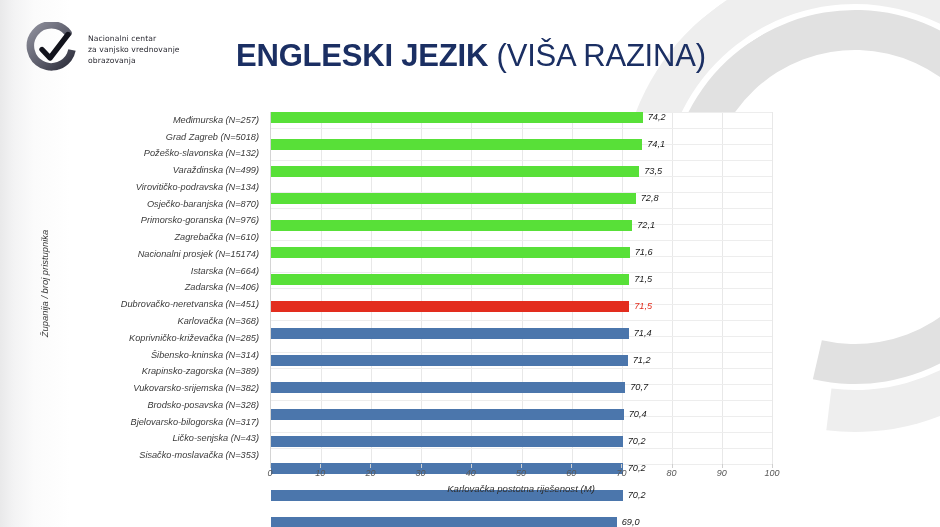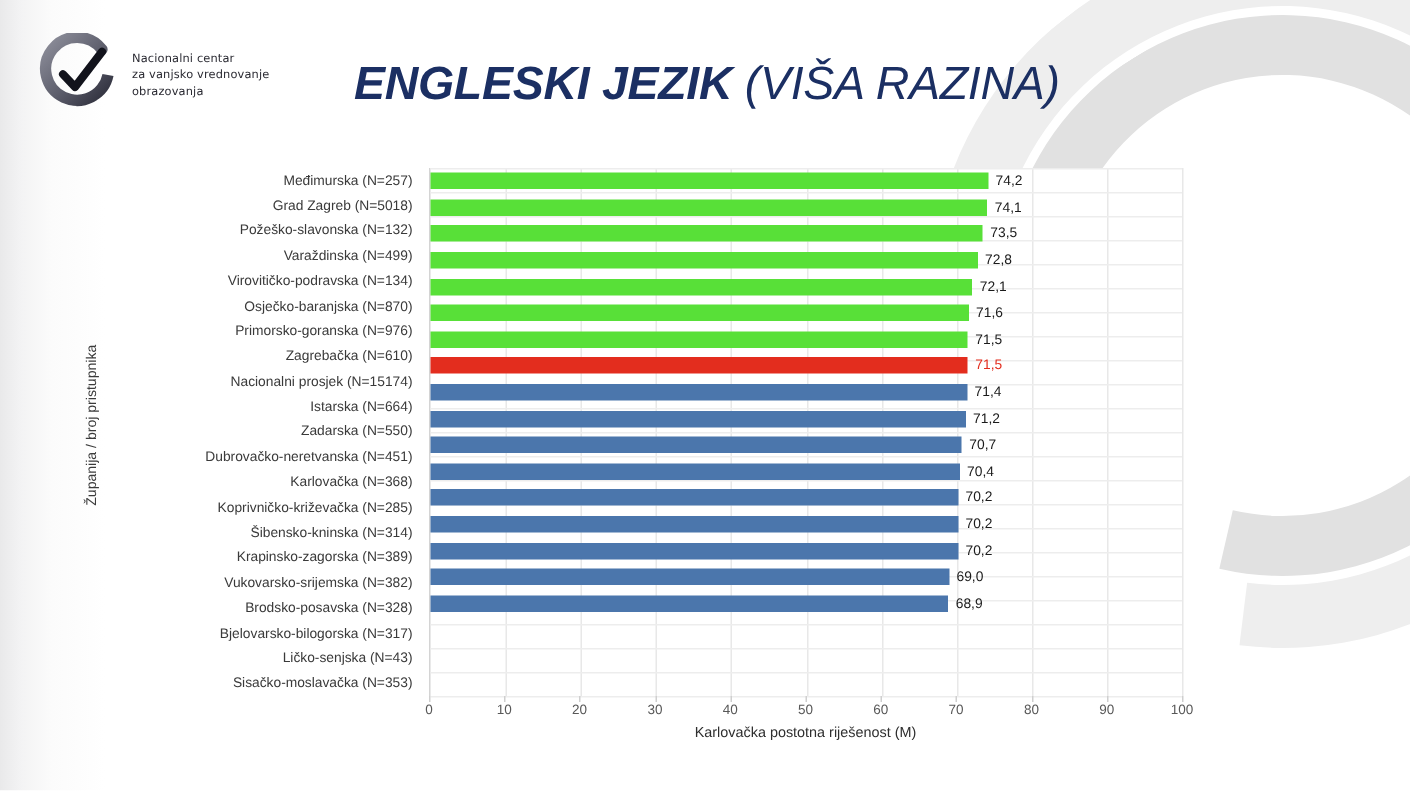--- a/index.html
+++ b/index.html
@@ -76,32 +76,32 @@
 
   
   .slide-title {
     position: absolute;
     left: 236px;
     top: 38px;
     font-size: 31px;
     color: #1b2f63;
     letter-spacing: -0.2px;
     white-space: nowrap;
-    font-style: italic;
   }
   .slide-title .t-bold { font-weight: bold; }
   .slide-title .t-reg  { font-weight: normal; }
 
   
   #chart {
     position: absolute;
-    left: 44px;
+    left: 28px;
     top: 106px;
     width: 790px;
     height: 400px;
+    font-style: italic;
   }
 
   .y-axis-title {
     position: absolute;
     left: 8px;
     top: 0;
     width: 18px;
     height: 355px;
     display: flex;
     align-items: center;
@@ -152,21 +152,21 @@
     width: 1px;
     background: #e8e8e8;
   }
   .gridline-h {
     position: absolute;
     left: 0; right: 0;
     height: 1px;
     background: #ededed;
   }
 
-  .rows { position: absolute; inset: 0; display: flex; flex-direction: column; }
+  .rows { position: absolute; inset: 0; display: flex; flex-direction: column; gap: 16px; }
   .row {
     flex: 1 1 0;
     position: relative;
     display: flex;
     align-items: center;
   }
   .bar {
     height: 11px;
     border-radius: 0;
   }
@@ -252,21 +252,21 @@
         <div class="cat-label">Međimurska (N=257)</div>
         <div class="cat-label">Grad Zagreb (N=5018)</div>
         <div class="cat-label">Požeško-slavonska (N=132)</div>
         <div class="cat-label">Varaždinska (N=499)</div>
         <div class="cat-label">Virovitičko-podravska (N=134)</div>
         <div class="cat-label">Osječko-baranjska (N=870)</div>
         <div class="cat-label">Primorsko-goranska (N=976)</div>
         <div class="cat-label">Zagrebačka (N=610)</div>
         <div class="cat-label">Nacionalni prosjek (N=15174)</div>
         <div class="cat-label">Istarska (N=664)</div>
-        <div class="cat-label">Zadarska (N=550)</div>
+        <div class="cat-label">Zadarska (N=406)</div>
         <div class="cat-label">Dubrovačko-neretvanska (N=451)</div>
         <div class="cat-label">Karlovačka (N=368)</div>
         <div class="cat-label">Koprivničko-križevačka (N=285)</div>
         <div class="cat-label">Šibensko-kninska (N=314)</div>
         <div class="cat-label">Krapinsko-zagorska (N=389)</div>
         <div class="cat-label">Vukovarsko-srijemska (N=382)</div>
         <div class="cat-label">Brodsko-posavska (N=328)</div>
         <div class="cat-label">Bjelovarsko-bilogorska (N=317)</div>
         <div class="cat-label">Ličko-senjska (N=43)</div>
         <div class="cat-label">Sisačko-moslavačka (N=353)</div>

